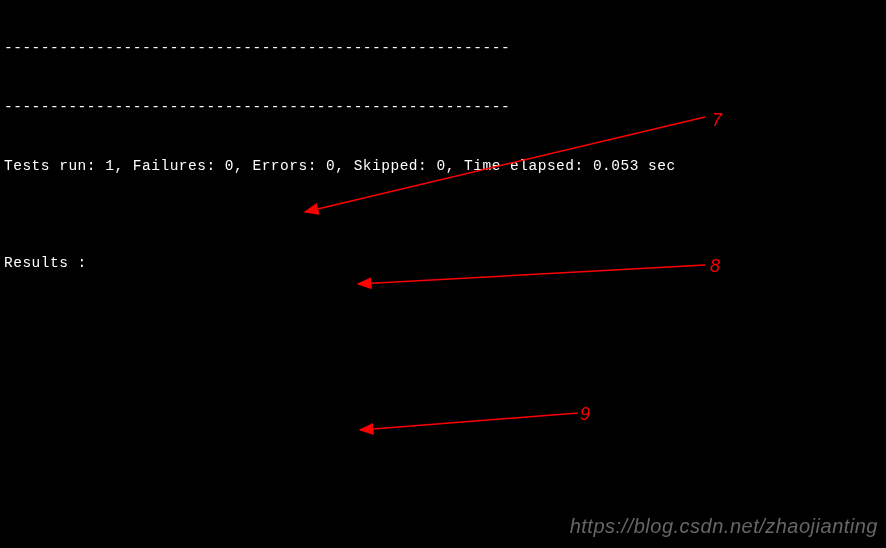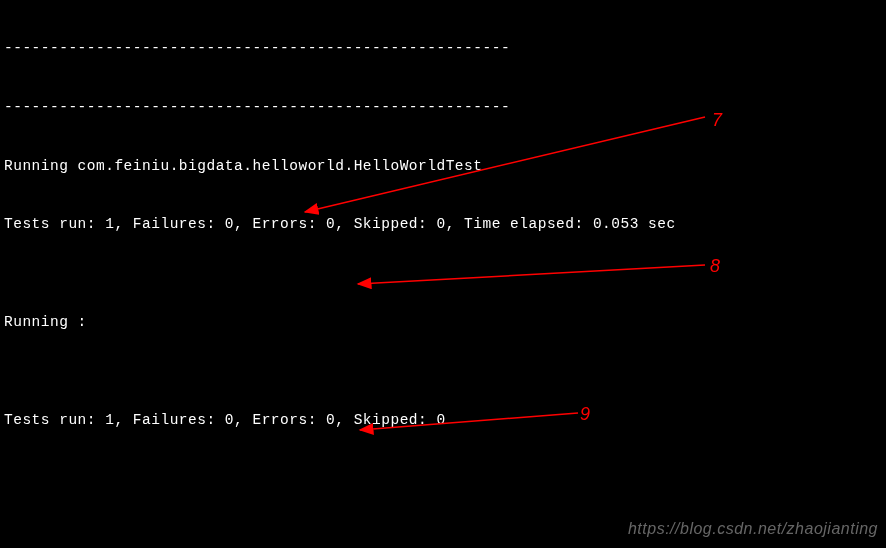--- a/index.html
+++ b/index.html
@@ -32,44 +32,42 @@
       color: #ff0000;
       font-size: 18px;
       font-family: Arial, sans-serif;
       font-style: italic;
     }
     .watermark {
       position: absolute;
       bottom: 8px;
       right: 8px;
       color: #666;
-      font-size: 16px;
+      font-size: 20px;
       font-family: Arial, sans-serif;
       font-style: italic;
       letter-spacing: 0.5px;
     }
     svg.arrow-svg {
       position: absolute;
       top: 0;
       left: 0;
       pointer-events: none;
     }
   </style>
 </head>
 <body>
 
 <div class="terminal">
   <span class="line">-------------------------------------------------------</span>
   <span class="line">-------------------------------------------------------</span>
-  <span class="line">Running com.feiniu.bigdata.helloworld.HelloWorldTest</span>
   <span class="line">Tests run: 1, Failures: 0, Errors: 0, Skipped: 0, Time elapsed: 0.053 sec</span>
   <span class="line"></span>
-  <span class="line">Running :</span>
+  <span class="line">Results :</span>
   <span class="line"></span>
-  <span class="line">Tests run: 1, Failures: 0, Errors: 0, Skipped: 0</span>
   <span class="line"></span>
   
   
   
   
   
   
   
   
   

